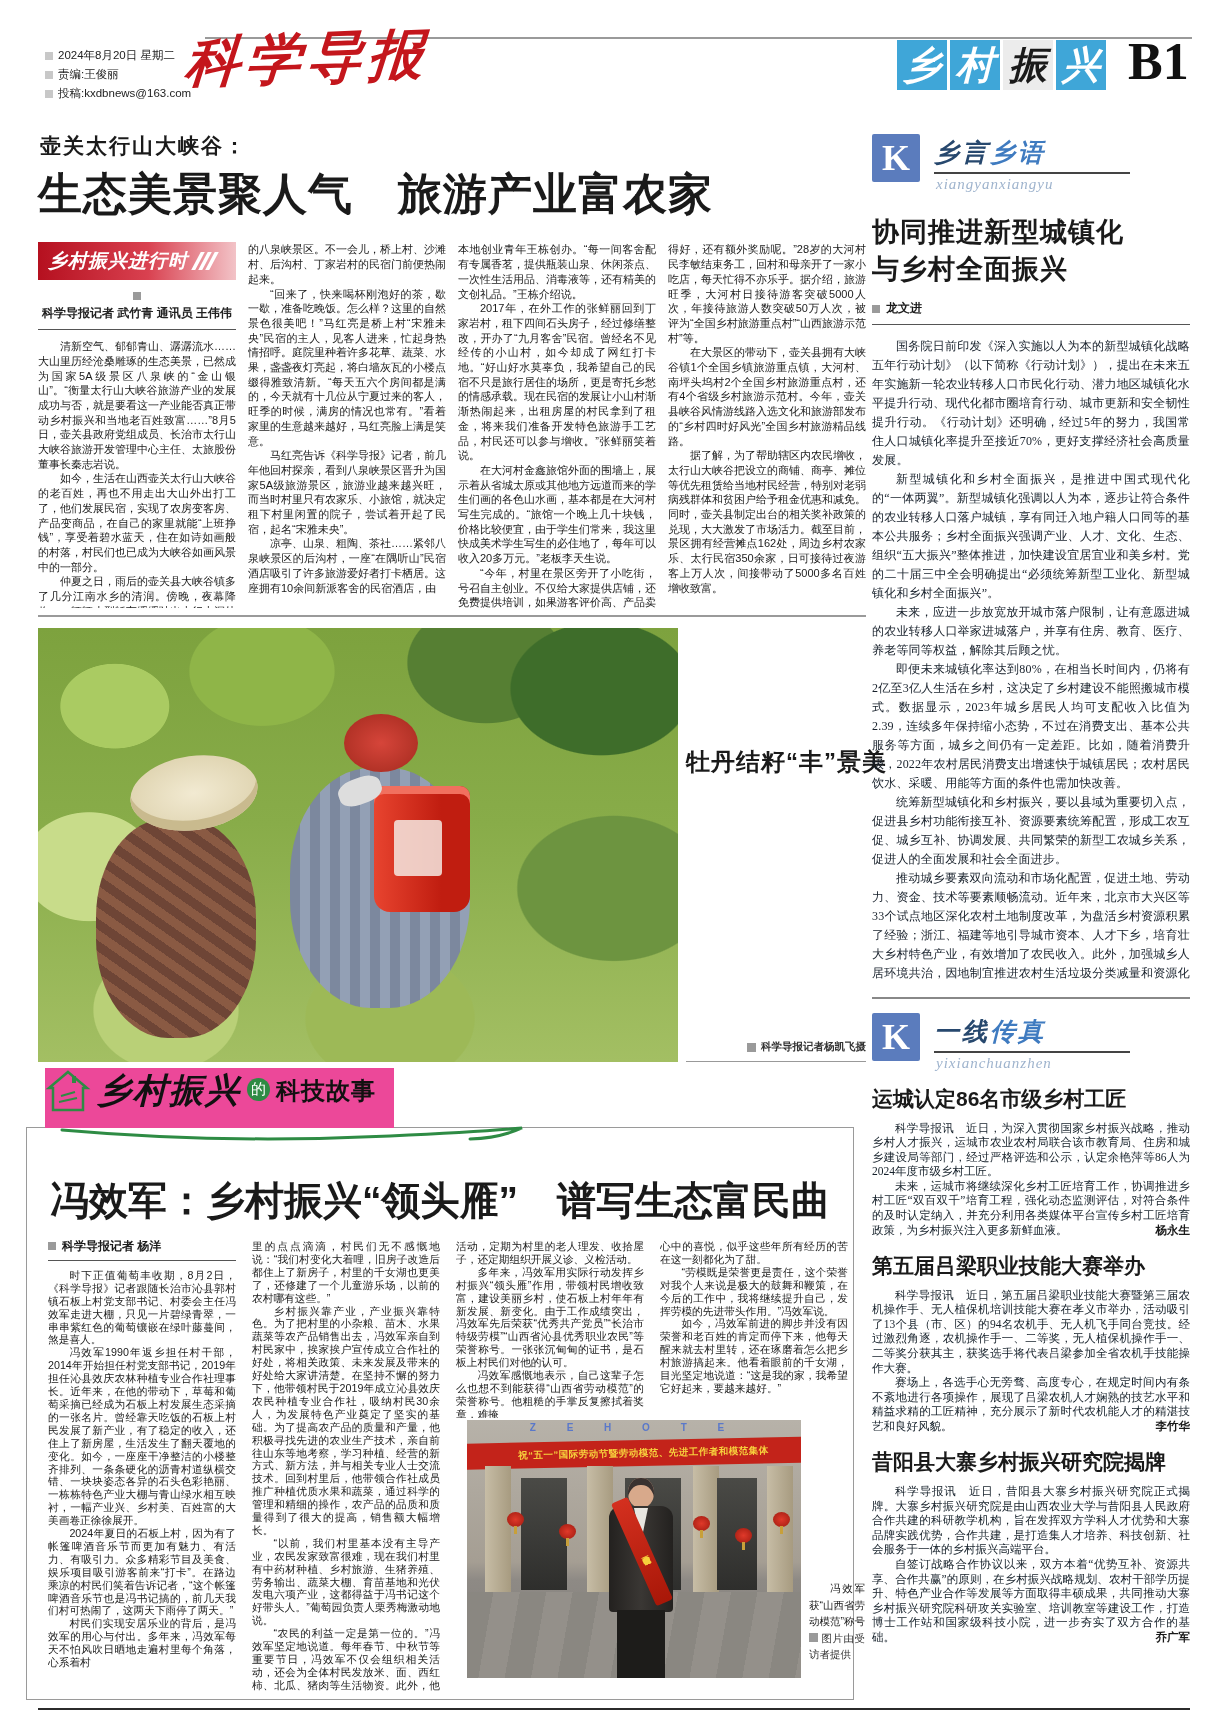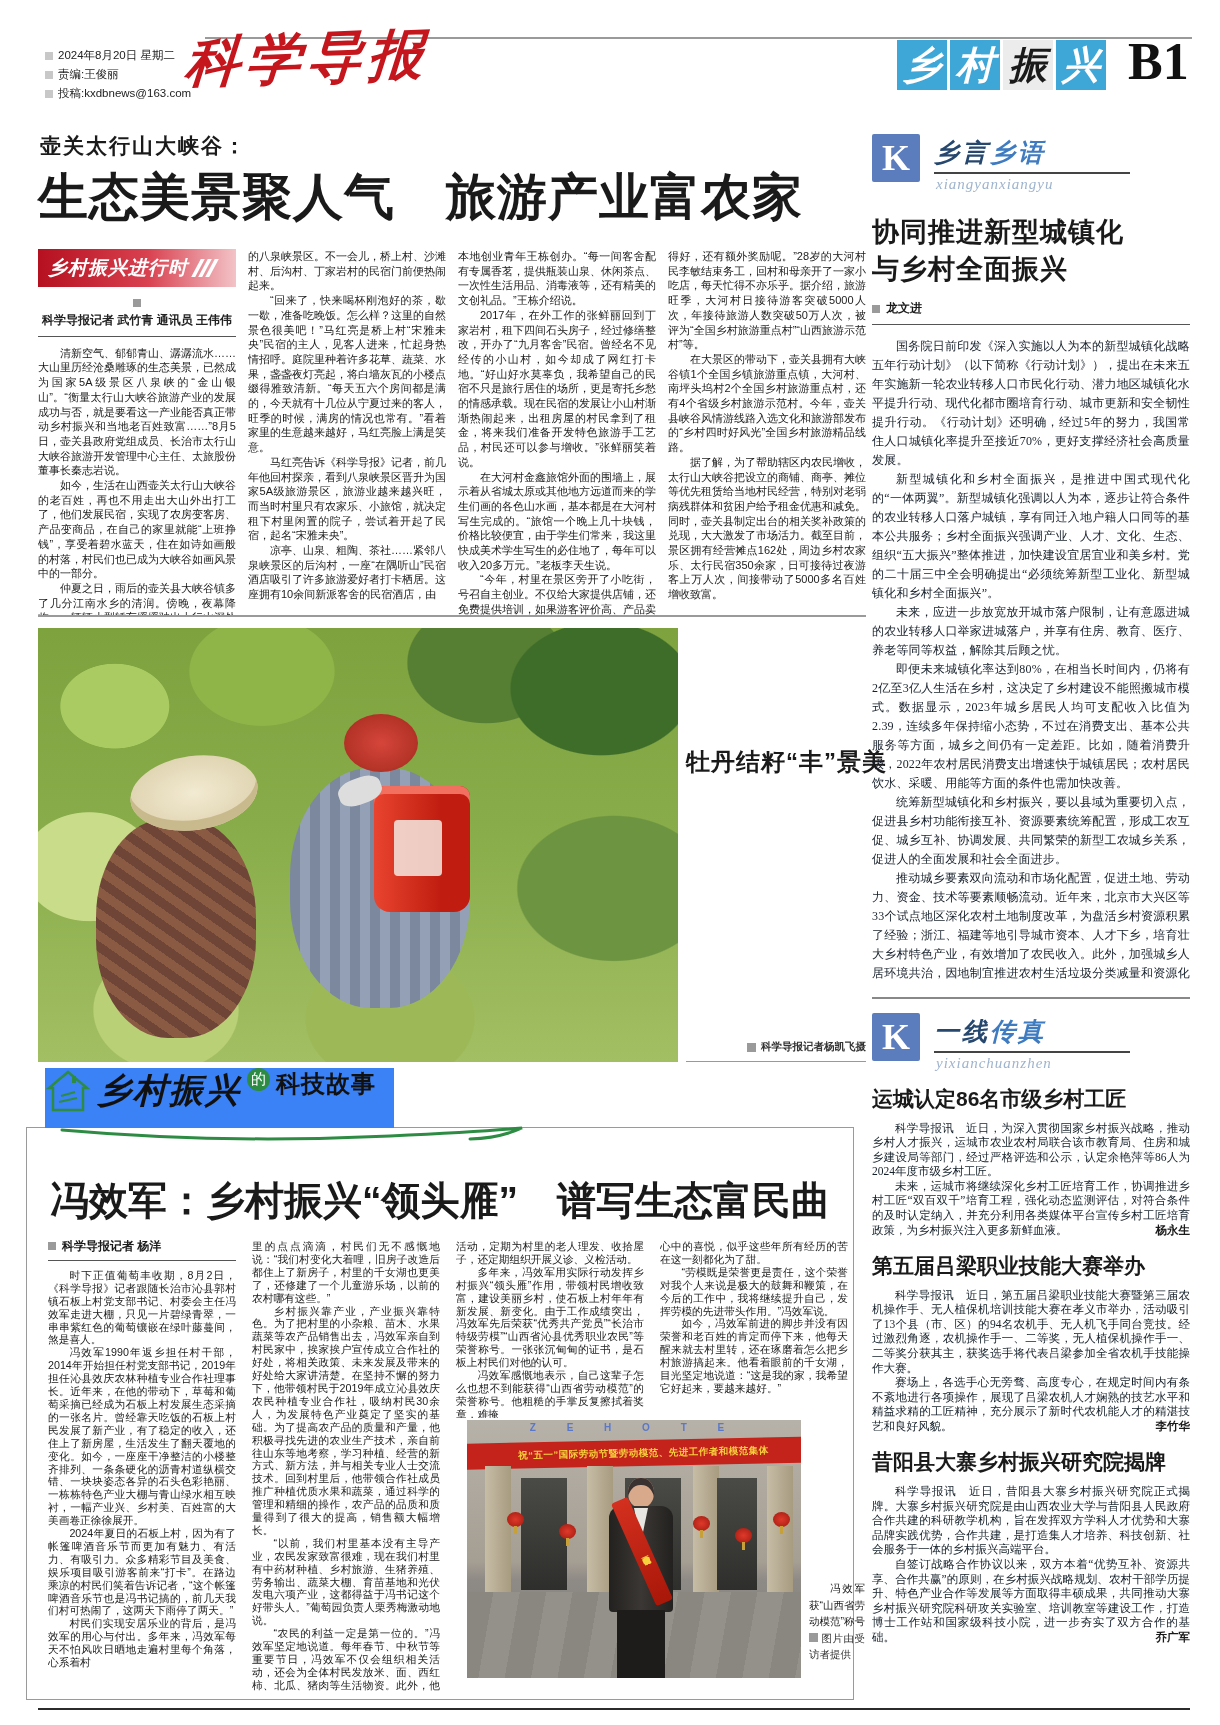--- a/index.html
+++ b/index.html
@@ -15,21 +15,21 @@
             letter-spacing:6px;transform:rotate(-2deg) skewX(-6deg);}
   .blocks{position:absolute;left:897px;top:40px;display:flex;gap:3px;}
   .blk{width:50px;height:50px;background:#3fa6d8;color:#fff;font-weight:900;font-size:38px;
        display:flex;align-items:center;justify-content:center;font-style:italic;}
   .blk.alt{background:#ececec;color:#1a1a1a;}
   .b1{position:absolute;left:1128px;top:32px;font-family:"Liberation Serif",serif;
       font-size:52px;font-weight:bold;color:#111;}
   
   .lead{position:absolute;left:38px;top:132px;width:828px;}
   .kicker{font-size:21px;font-weight:bold;letter-spacing:2px;margin:0 0 10px 2px;}
-  .headline{font-size:50px;font-weight:900;letter-spacing:1px;line-height:1.1;margin:0 0 24px 0;white-space:nowrap;}
+  .headline{font-size:44px;font-weight:900;letter-spacing:1px;line-height:1.1;margin:0 0 24px 0;white-space:nowrap;}
   .lead-cols{display:flex;gap:12px;}
   .lcol{width:198px;height:366px;overflow:hidden;font-size:11px;line-height:14.7px;text-align:justify;}
   .para{margin:0;text-indent:2em;}
   .para.cont{text-indent:0;}
   .banner{width:200px;height:38px;background:linear-gradient(90deg,#b5101f 0%,#d94150 55%,#f3c6ca 100%);
           display:flex;align-items:center;padding-left:10px;box-sizing:border-box;margin-bottom:12px;}
   .banner .btxt{color:#fff;font-weight:900;font-style:italic;font-size:19px;letter-spacing:1px;}
   .chev{display:flex;gap:3px;margin-left:8px;}
   .chev i{display:block;width:4px;height:18px;background:#fff;transform:skewX(-28deg);}
   .byline{font-size:12px;font-weight:bold;color:#222;border-bottom:1.5px solid #555;
@@ -63,21 +63,21 @@
   
   .photo-story{position:absolute;left:686px;top:628px;width:180px;height:434px;}
   .ps-title{position:absolute;left:0;top:118px;width:100%;font-size:24px;font-weight:900;letter-spacing:1px;white-space:nowrap;}
   .ps-cap{position:absolute;left:0;bottom:26px;width:100%;font-size:10.3px;line-height:14.2px;text-align:justify;}
   .ps-credit{position:absolute;right:0;bottom:8px;font-size:10.5px;font-weight:bold;color:#333;display:flex;gap:5px;align-items:center;}
   .ps-credit .sq{background:#9a9a9a;width:9px;height:9px;}
   .ps-divider{position:absolute;left:0;bottom:0;width:100%;height:1.5px;background:#999;}
   
   .feature-box{position:absolute;left:26px;top:1127px;width:828px;height:573px;
                border:1px solid #9a9a9a;box-sizing:border-box;background:#fff;}
-  .badge{position:absolute;left:45px;top:1068px;z-index:3;background:#3b82f6;display:flex;align-items:flex-start;
+  .badge{position:absolute;left:45px;top:1068px;z-index:3;background:#ec4899;display:flex;align-items:center;
          gap:6px;padding:0 18px 14px 0;}
   .badge .brush{font-family:"Liberation Serif",serif;font-weight:900;font-style:italic;font-size:34px;letter-spacing:2px;color:#111;}
   .de-circle{width:23px;height:23px;border-radius:50%;background:#2e8b44;color:#fff;font-size:15px;
              display:flex;align-items:center;justify-content:center;margin-bottom:3px;}
   .badge .rest{font-size:24px;font-weight:900;color:#111;margin-bottom:1px;letter-spacing:1px;}
   .swoosh{position:absolute;left:60px;top:1126px;z-index:3;}
   .feature-headline{position:absolute;left:0;top:46px;width:100%;text-align:center;
                     font-size:39px;font-weight:900;letter-spacing:0;white-space:nowrap;}
   .feature-cols{position:absolute;left:21px;top:112px;display:flex;gap:16px;}
   .fcol{width:188px;overflow:hidden;font-size:10.7px;line-height:12.9px;text-align:justify;}

